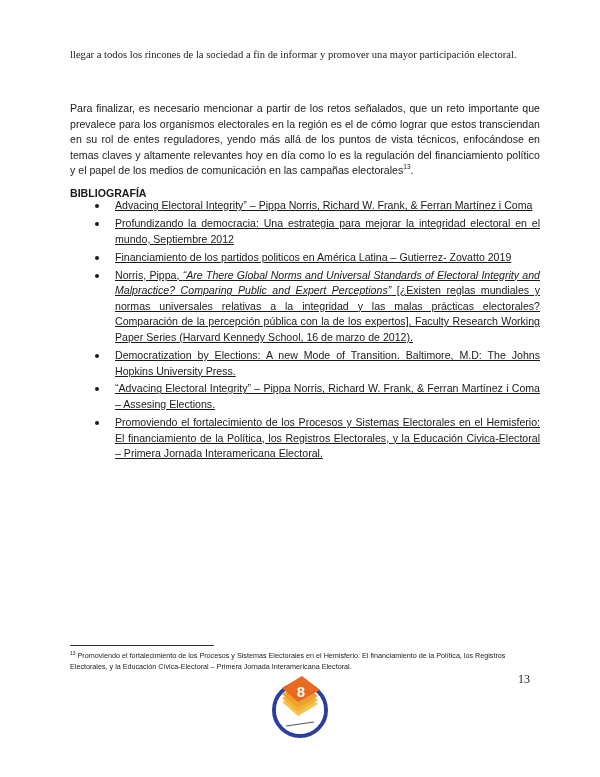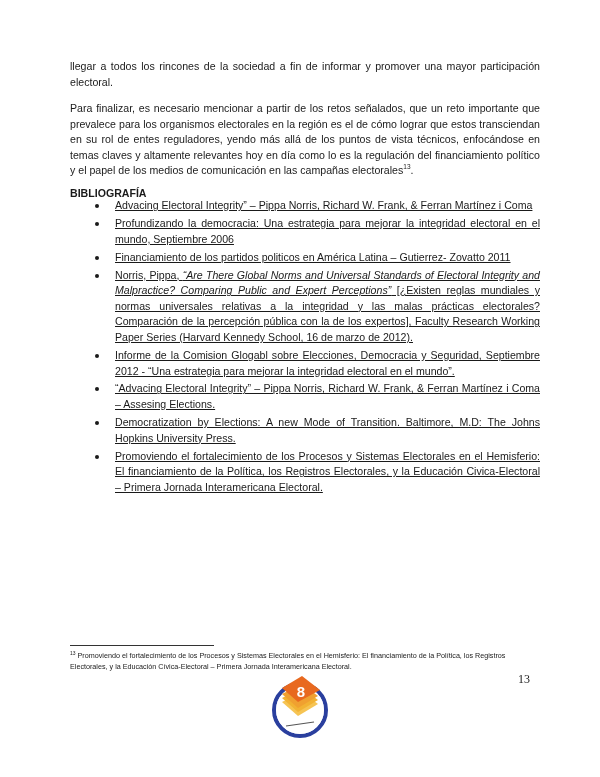--- a/index.html
+++ b/index.html
@@ -1,20 +1,20 @@
 <!DOCTYPE html>
 <html><head>
 <meta charset="utf-8">
 <style>
   html, body { margin: 0; padding: 0; background: #ffffff; }
   body { width: 600px; height: 777px; position: relative; overflow: hidden;
     font-family: "Liberation Sans", sans-serif; color: #1a1a1a; font-size: 10.6px; }
   .page { position: absolute; left: 0; top: 0; width: 600px; height: 777px; }
   .p { position: absolute; left: 70px; width: 470px; line-height: 15.6px; text-align: justify; margin: 0; }
-  .p1 { top: 59px; }
+  .p1 { top: 47px; font-family: Liberation Serif, serif; }
   .p2 { top: 101px; }
   .sup { font-size: 6.5px; vertical-align: super; line-height: 0; }
   .heading { position: absolute; left: 70px; top: 187px; font-weight: bold; font-size: 10.6px; margin: 0; }
   ul.bib { position: absolute; left: 70px; top: 198px; width: 470px; margin: 0; padding: 0; list-style: none; text-decoration: underline; }
   ul.bib li { position: relative; padding-left: 45px; line-height: 15.6px; text-align: justify; margin-bottom: 2.4px; }
   ul.bib li::before { content: ""; position: absolute; left: 25px; top: 6px; width: 4px; height: 4px; border-radius: 50%; background: #1a1a1a; }
   .it { font-style: italic; margin-top: 28px; }
   .url { text-align: left; word-break: break-all; }
   .ret { display: inline-block; width: 11px; height: 12px; vertical-align: -2px; margin-left: 2px; }
   .fn-rule { position: absolute; left: 70px; top: 645px; width: 144px; height: 1px; background: #333; }
@@ -29,26 +29,25 @@
 <div class="page">
 
   <p class="p p1">llegar a todos los rincones de la sociedad a fin de informar y promover una mayor participación electoral.</p>
 
   <p class="p p2"><span>Para finalizar, es necesario mencionar a partir de los retos señalados, que un reto importante que prevalece para los organismos electorales en la región es el de cómo lograr que estos transciendan en su rol de entes reguladores, yendo más allá de los puntos de vista técnicos, enfocándose en temas claves y altamente relevantes hoy en día como lo es la regulación del financiamiento político y el papel de los medios de comunicación en las campañas electorales</span><span class="sup">13</span><span>.</span></p>
 
   <h3 class="heading">BIBLIOGRAFÍA</h3>
 
   <ul class="bib">
     <li><span>Advacing Electoral Integrity” – Pippa Norris, Richard W. Frank, &amp; Ferran Martínez i Coma</span></li>
-    <li><span>Profundizando la democracia: Una estrategia para mejorar la integridad electoral en el mundo, Septiembre 2006</span></li>
-    <li><span>Financiamiento de los partidos politicos en América Latina – Gutierrez- Zovatto 2011</span></li>
+    <li><span>Profundizando la democracia: Una estrategia para mejorar la integridad electoral en el mundo, Septiembre 2012</span></li>
+    <li><span>Financiamiento de los partidos politicos en América Latina – Gutierrez- Zovatto 2019</span></li>
     <li><span>Norris, Pippa, </span><span class="it">“Are There Global Norms and Universal Standards of Electoral Integrity and Malpractice? Comparing Public and Expert Perceptions”</span><span> [¿Existen reglas mundiales y normas universales relativas a la integridad y las malas prácticas electorales? Comparación de la percepción pública con la de los expertos], Faculty Research Working Paper Series (Harvard Kennedy School, 16 de marzo de 2012).</span></li>
-    <li><span> Informe de la Comision Glogabl sobre Elecciones, Democracia y Seguridad, Septiembre 2012 - “Una estrategia para mejorar la integridad electoral en el mundo”.</span></li>
+    <li><span> Democratization by Elections: A new Mode of Transition. Baltimore, M.D: The Johns Hopkins University Press.</span></li>
     <li><span>“Advacing Electoral Integrity” – Pippa Norris, Richard W. Frank, &amp; Ferran Martínez i Coma – Assesing Elections.</span></li>
-    <li><span> Democratization by Elections: A new Mode of Transition. Baltimore, M.D: The Johns Hopkins University Press.</span></li>
     <li><span>Promoviendo el fortalecimiento de los Procesos y Sistemas Electorales en el Hemisferio: El financiamiento de la Política, los Registros Electorales, y la Educación Civica-Electoral – Primera Jornada Interamericana Electoral.</span></li>
   </ul>
 
   <div class="fn-rule"></div>
   <p class="footnote"><span class="fn-sup">13</span><span> Promoviendo el fortalecimiento de los Procesos y Sistemas Electorales en el Hemisferio: El financiamiento de la Política, los Registros Electorales, y la Educación Cívica-Electoral – Primera Jornada Interamericana Electoral.</span></p>
 
   <div class="pagenum">13</div>
 
   <svg class="logo" viewBox="0 0 72 72">
     <circle cx="36" cy="38" r="26" fill="none" stroke="#2a3f9e" stroke-width="4"></circle>

